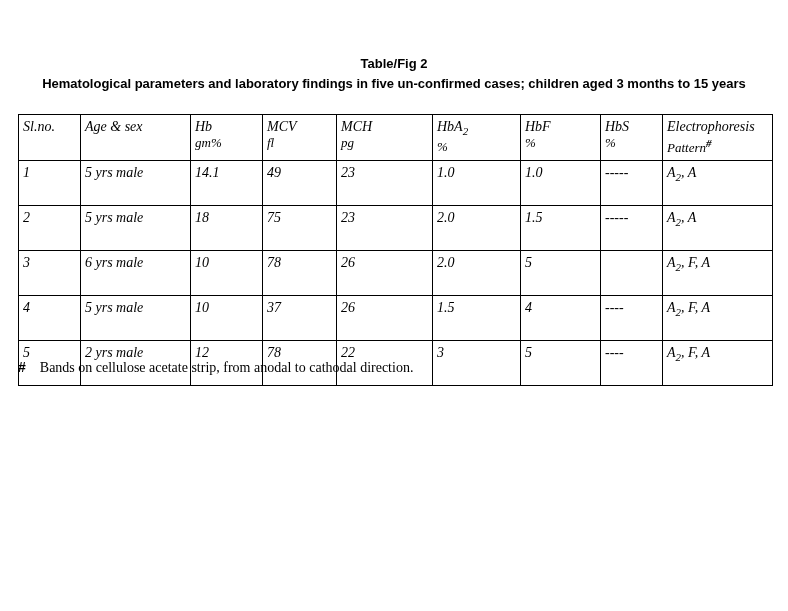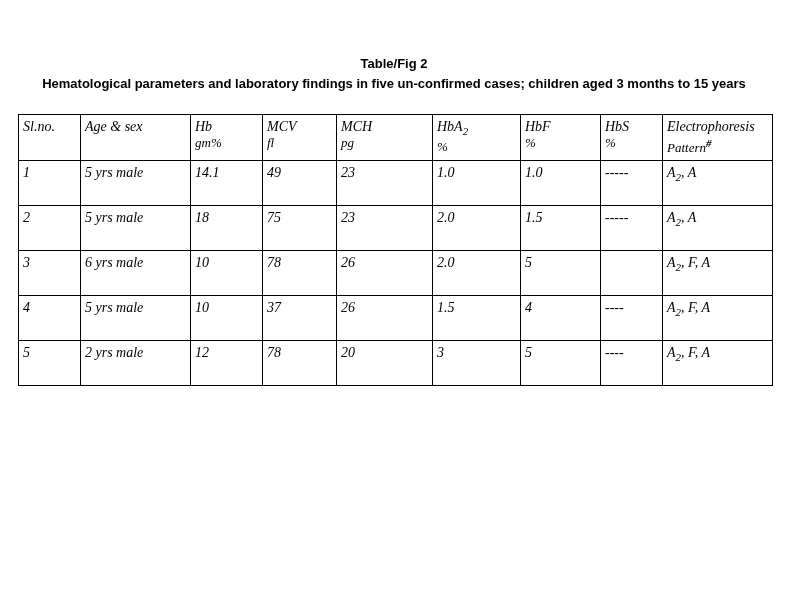--- a/index.html
+++ b/index.html
@@ -201,23 +201,26 @@
         <td>1.5</td>
         <td>4</td>
         <td>----</td>
         <td><span>A</span><span class="sub-small">2</span><span>, F, A</span></td>
       </tr>
       <tr>
         <td>5</td>
         <td>2 yrs male</td>
         <td>12</td>
         <td>78</td>
-        <td>20</td>
+        <td>22</td>
         <td>3</td>
         <td>5</td>
         <td>----</td>
         <td><span>A</span><span class="sub-small">2</span><span>, F, A</span></td>
       </tr>
     </tbody>
   </table>
 
+  <div class="footnote">
+    <span class="mark">#</span><span>Bands on cellulose acetate strip, from anodal to cathodal direction.</span>
+  </div>
 
 </div>
 
 </body></html>

